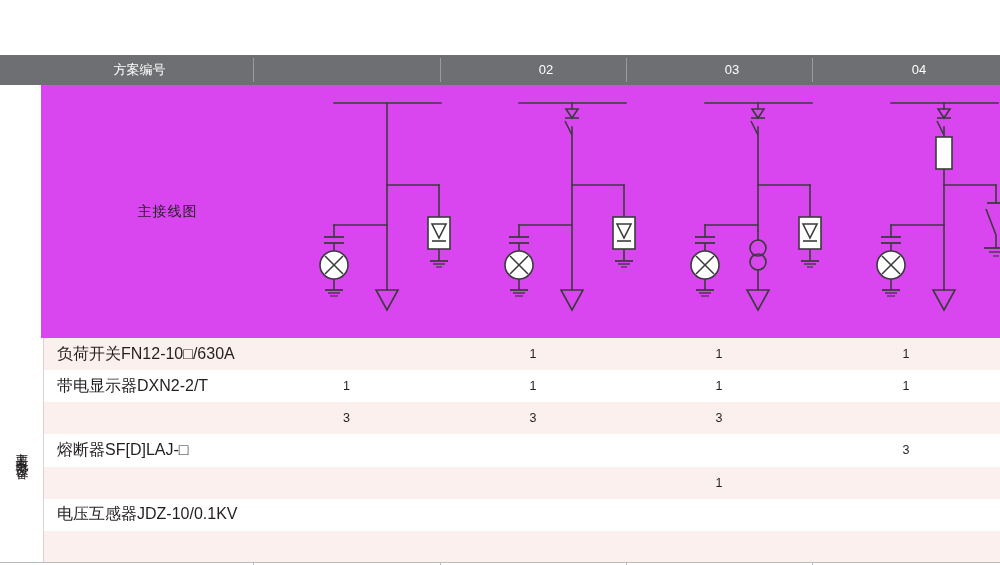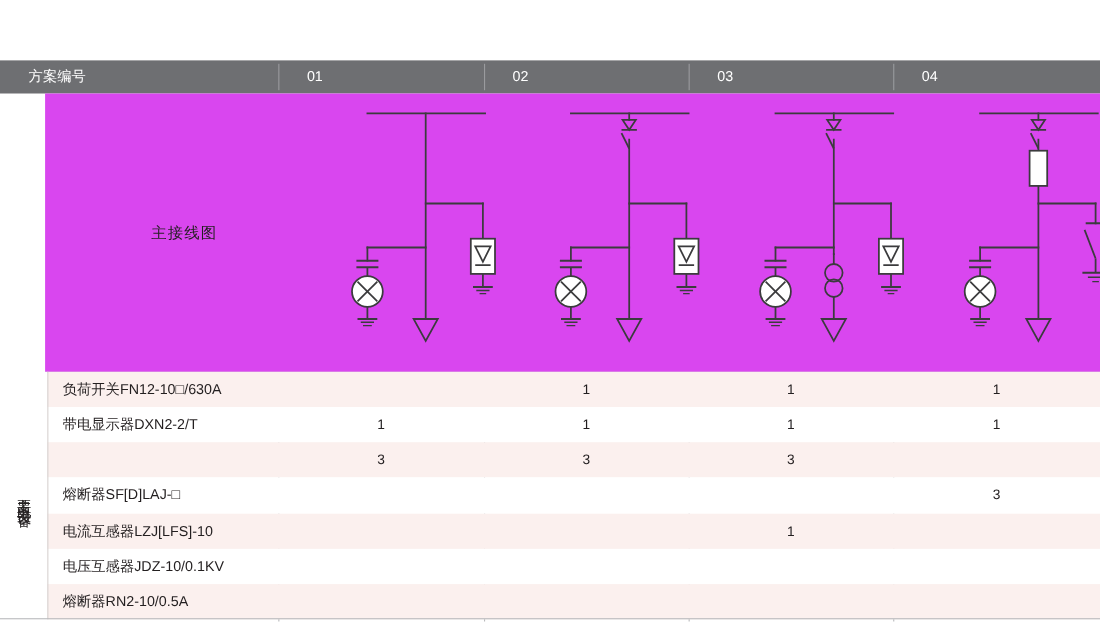--- a/index.html
+++ b/index.html
@@ -34,21 +34,21 @@
   .tbl{
     position:absolute;left:0;top:55px;width:1000px;height:508px;
     border-collapse:collapse;
   }
   .hdr-row{
     position:absolute;left:0;top:0;width:1000px;height:30px;
     background:#6e6f72;
   }
   .hdr-cell{
     position:absolute;top:0;height:30px;line-height:30px;
-    color:#ffffff;font-size:13px;text-align:left;
+    color:#ffffff;font-size:13px;text-align:center;
     box-sizing:border-box;
     padding-left:26px;
   }
   .hdr-sep{
     position:absolute;top:3px;width:1px;height:24px;background:#9a9b9e;
   }
 
   
   .diag-band{
     position:absolute;left:0;top:30px;width:1000px;height:253px;
@@ -83,21 +83,21 @@
   }
   .eq-row{
     position:absolute;left:43px;width:957px;height:32.14px;
     box-sizing:border-box;
   }
   .eq-row.odd{background:#fbf0ee;}
   .eq-row.even{background:#ffffff;}
   .eq-name{
     position:absolute;left:14px;top:0;height:100%;
     display:flex;align-items:center;
-    font-size:13px;color:#231f20;white-space:nowrap;
+    font-size:16px;color:#231f20;white-space:nowrap;
   }
   .eq-val{
     position:absolute;top:0;height:100%;
     display:flex;align-items:center;justify-content:center;
     font-size:12.5px;color:#231f20;
   }
   .frame-top{
     position:absolute;left:0;top:0;width:1000px;height:1px;background:#b9babc;
   }
   .frame-bottom{
@@ -113,21 +113,20 @@
 
 <div class="page">
 
 
   <div class="tbl">
 
     <div class="frame-top"></div>
 
     <div class="hdr-row">
       <div class="hdr-cell" style="left:0;width:253px;">方案编号</div>
-      <div class="hdr-cell" style="left:253px;width:187px;">01</div>
       <div class="hdr-cell" style="left:440px;width:186px;">02</div>
       <div class="hdr-cell" style="left:626px;width:186px;">03</div>
       <div class="hdr-cell" style="left:812px;width:188px;">04</div>
       <div class="hdr-sep" style="left:253px;"></div>
       <div class="hdr-sep" style="left:440px;"></div>
       <div class="hdr-sep" style="left:626px;"></div>
       <div class="hdr-sep" style="left:812px;"></div>
     </div>
 
     <div class="vline" style="left:253px;"></div>
@@ -347,37 +346,35 @@
 
       <div class="eq-row even" style="top:96.42px;">
         <span class="eq-name">熔断器SF[D]LAJ-□</span>
         <span class="eq-val" style="left:210px;width:187px;"></span>
         <span class="eq-val" style="left:397px;width:186px;"></span>
         <span class="eq-val" style="left:583px;width:186px;"></span>
         <span class="eq-val" style="left:769px;width:188px;">3</span>
       </div>
 
       <div class="eq-row odd" style="top:128.56px;">
-        <span class="eq-name">电流互感器LZJ[LFS]-10</span>
         <span class="eq-val" style="left:210px;width:187px;"></span>
         <span class="eq-val" style="left:397px;width:186px;"></span>
         <span class="eq-val" style="left:583px;width:186px;">1</span>
         <span class="eq-val" style="left:769px;width:188px;"></span>
       </div>
 
       <div class="eq-row even" style="top:160.7px;padding-left:16px;">
         <span class="eq-name">电压互感器JDZ-10/0.1KV</span>
         <span class="eq-val" style="left:210px;width:187px;"></span>
         <span class="eq-val" style="left:397px;width:186px;"></span>
         <span class="eq-val" style="left:583px;width:186px;"></span>
         <span class="eq-val" style="left:769px;width:188px;"></span>
       </div>
 
       <div class="eq-row odd" style="top:192.84px;">
-        <span class="eq-name">熔断器RN2-10/0.5A</span>
         <span class="eq-val" style="left:210px;width:187px;"></span>
         <span class="eq-val" style="left:397px;width:186px;"></span>
         <span class="eq-val" style="left:583px;width:186px;"></span>
         <span class="eq-val" style="left:769px;width:188px;"></span>
       </div>
 
       <div class="eq-leftline"></div>
     </div>
 
     <div class="frame-bottom"></div>

